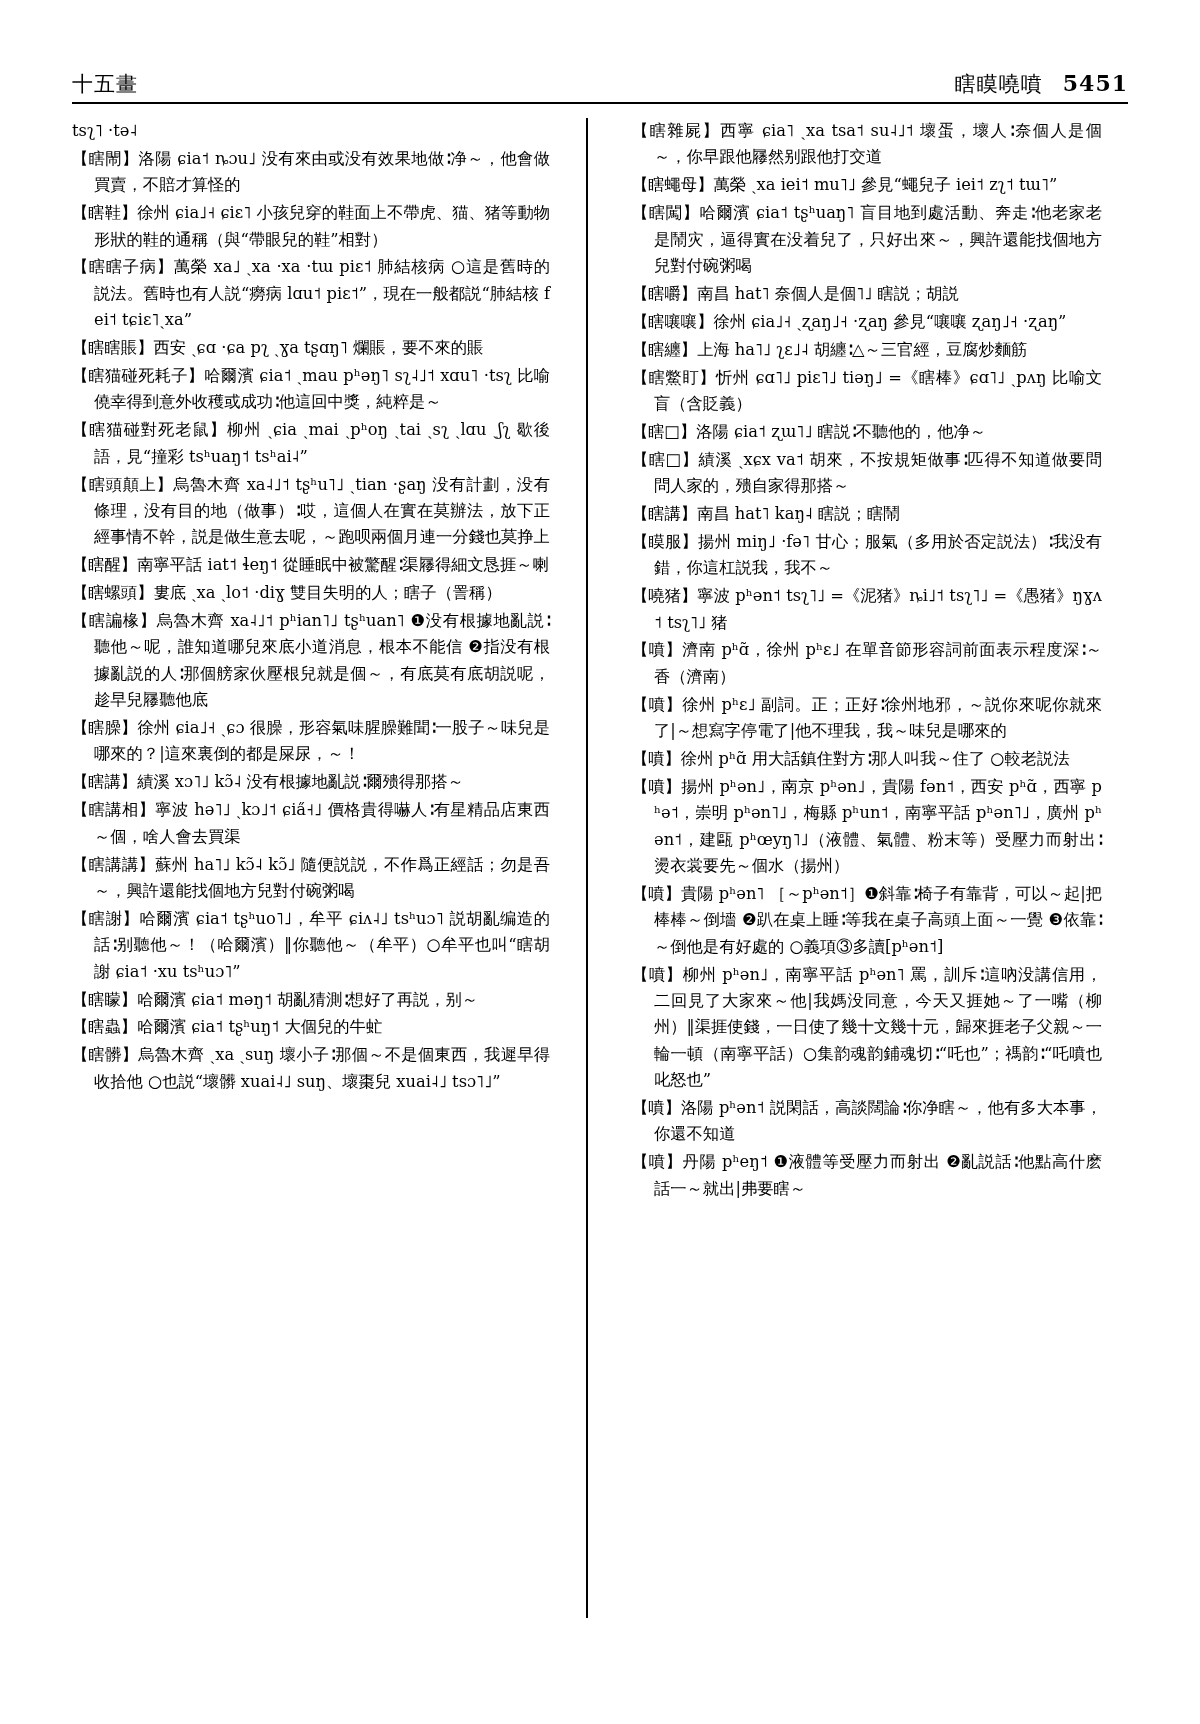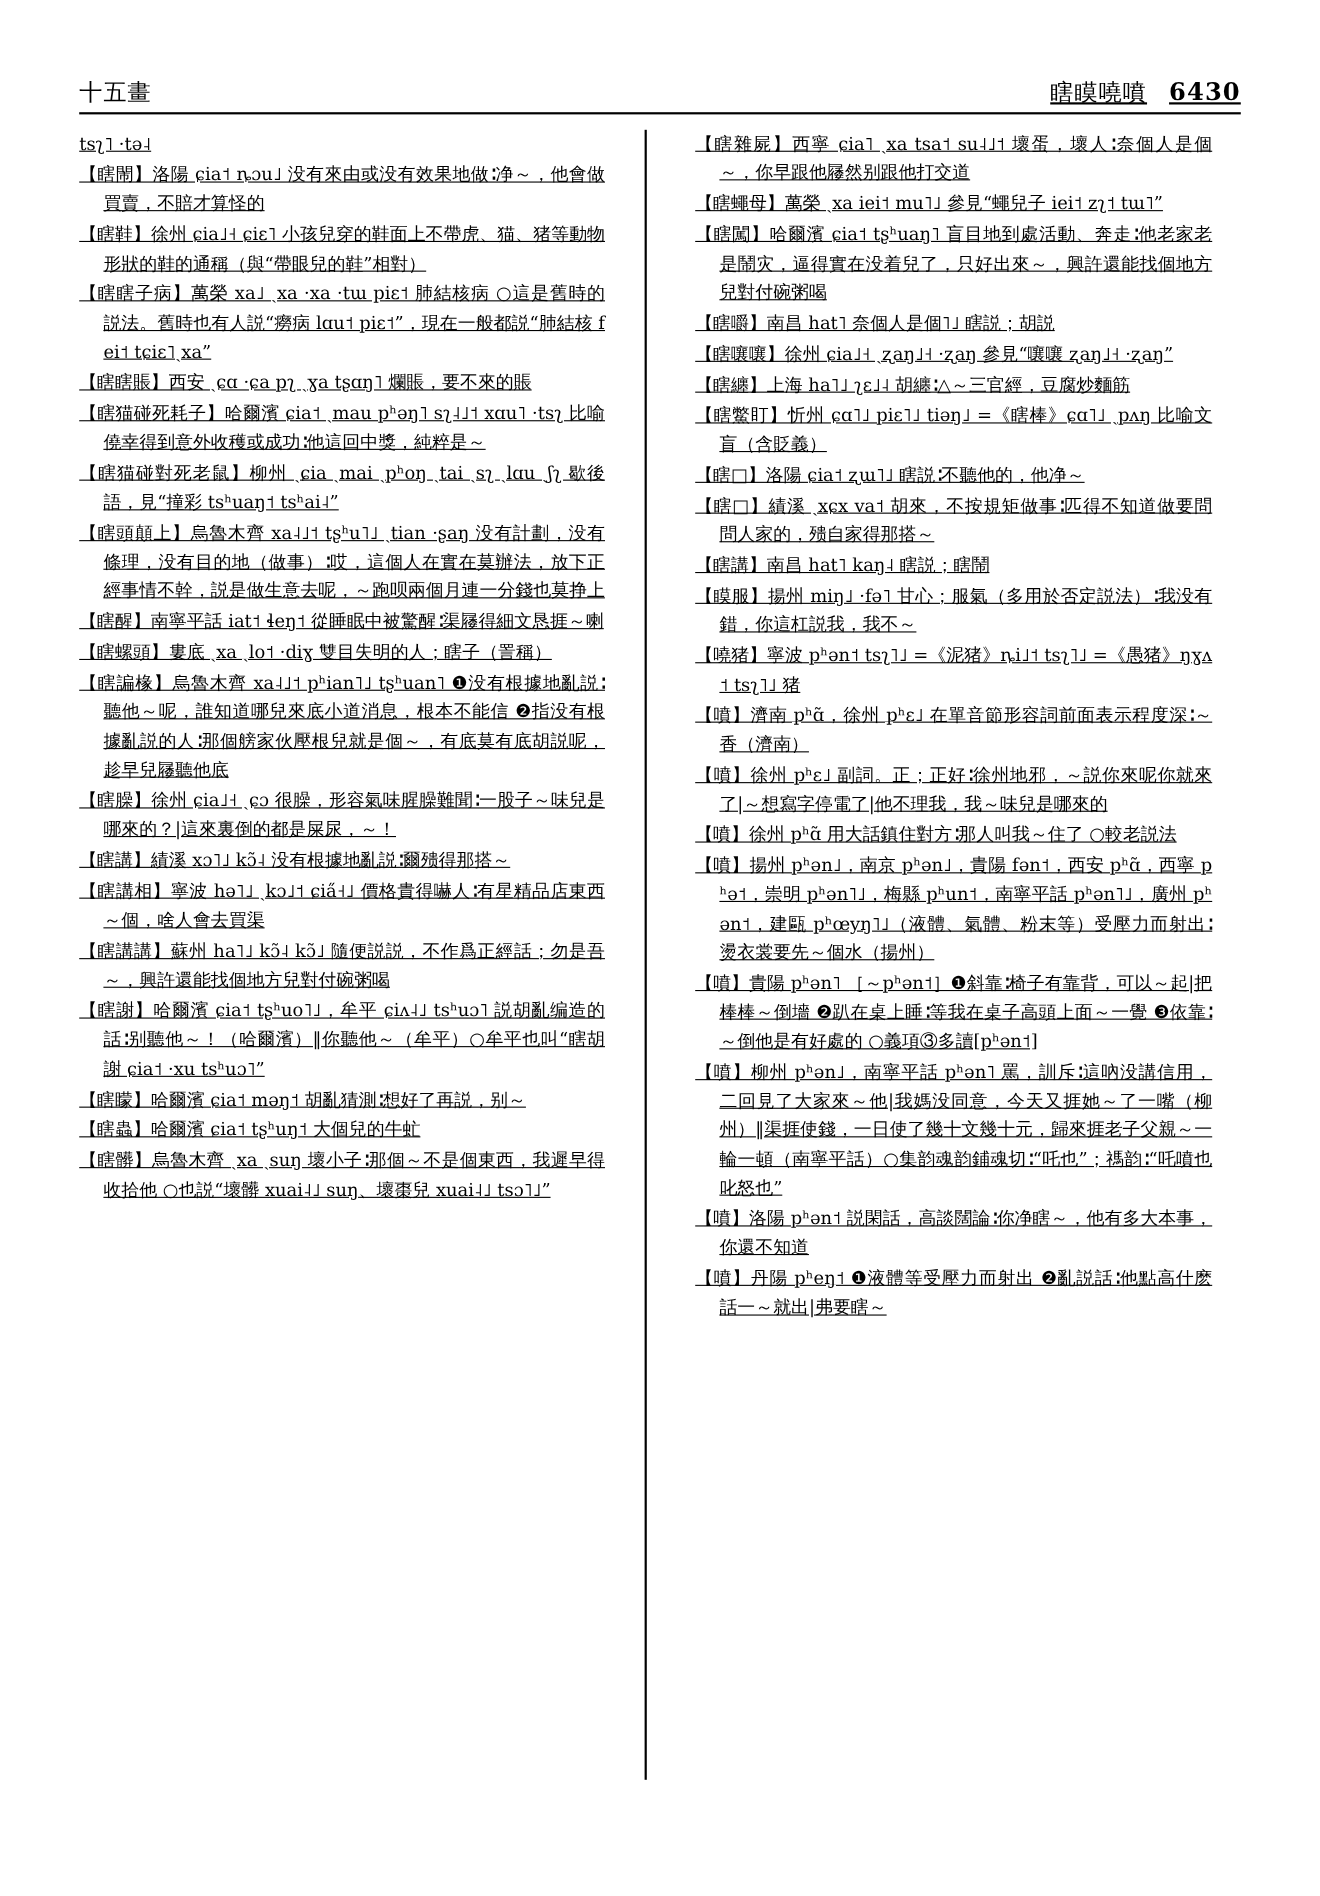--- a/index.html
+++ b/index.html
@@ -36,39 +36,37 @@
     box-sizing: border-box;
   }
   .runhead-left {
     font-size: 21px;
     letter-spacing: 1px;
   }
   .runhead-right {
     font-size: 21px;
     letter-spacing: 1px;
     display: flex;
-    align-items: center;
+    align-items: flex-start;
     gap: 20px;
-    text-decoration: underline;
   }
   .page-no {
     font-size: 22px;
     font-weight: bold;
     font-family: "DejaVu Serif", serif;
   }
   
   .cols {
     position: absolute;
     left: 72px;
     top: 118px;
     width: 1060px;
     height: 1500px;
     display: flex;
     gap: 0px;
-    text-decoration: underline;
   }
   .col {
     width: 500px;
     box-sizing: border-box;
   }
   .col-left { padding-right: 22px; }
   .col-right { padding-left: 30px; }
   .divider {
     width: 2px;
     background: #000;
@@ -88,21 +86,21 @@
 </style>
 </head>
 <body>
 
 <div class="page">
 
   <div class="runhead">
     <div class="runhead-left">十五畫</div>
     <div class="runhead-right">
       <span>瞎瞙嘵噴</span>
-      <span class="page-no">6430</span>
+      <span class="page-no">5451</span>
     </div>
   </div>
 
   <div class="cols">
     <div class="col col-left">
       <div class="entry">tsʅ˥ ·tə˨</div>
       <div class="entry">【瞎閙】洛陽 ɕia˦ ȵɔu˩ 没有來由或没有效果地做∶净～，他會做買賣，不賠才算怪的</div>
       <div class="entry">【瞎鞋】徐州 ɕia˩˧ ɕiɛ˥ 小孩兒穿的鞋面上不帶虎、猫、猪等動物形狀的鞋的通稱（與“帶眼兒的鞋”相對）</div>
       <div class="entry">【瞎瞎子病】萬榮 xa˩ ˎxa ·xa ·tɯ piɛ˦ 肺結核病 ○這是舊時的説法。舊時也有人説“癆病 lɑu˦ piɛ˦”，現在一般都説“肺結核 fei˦ tɕiɛ˥ˎxa”</div>
       <div class="entry">【瞎瞎賬】西安 ˎɕɑ ·ɕa pʅ ˎɣa tʂɑŋ˥ 爛賬，要不來的賬</div>

